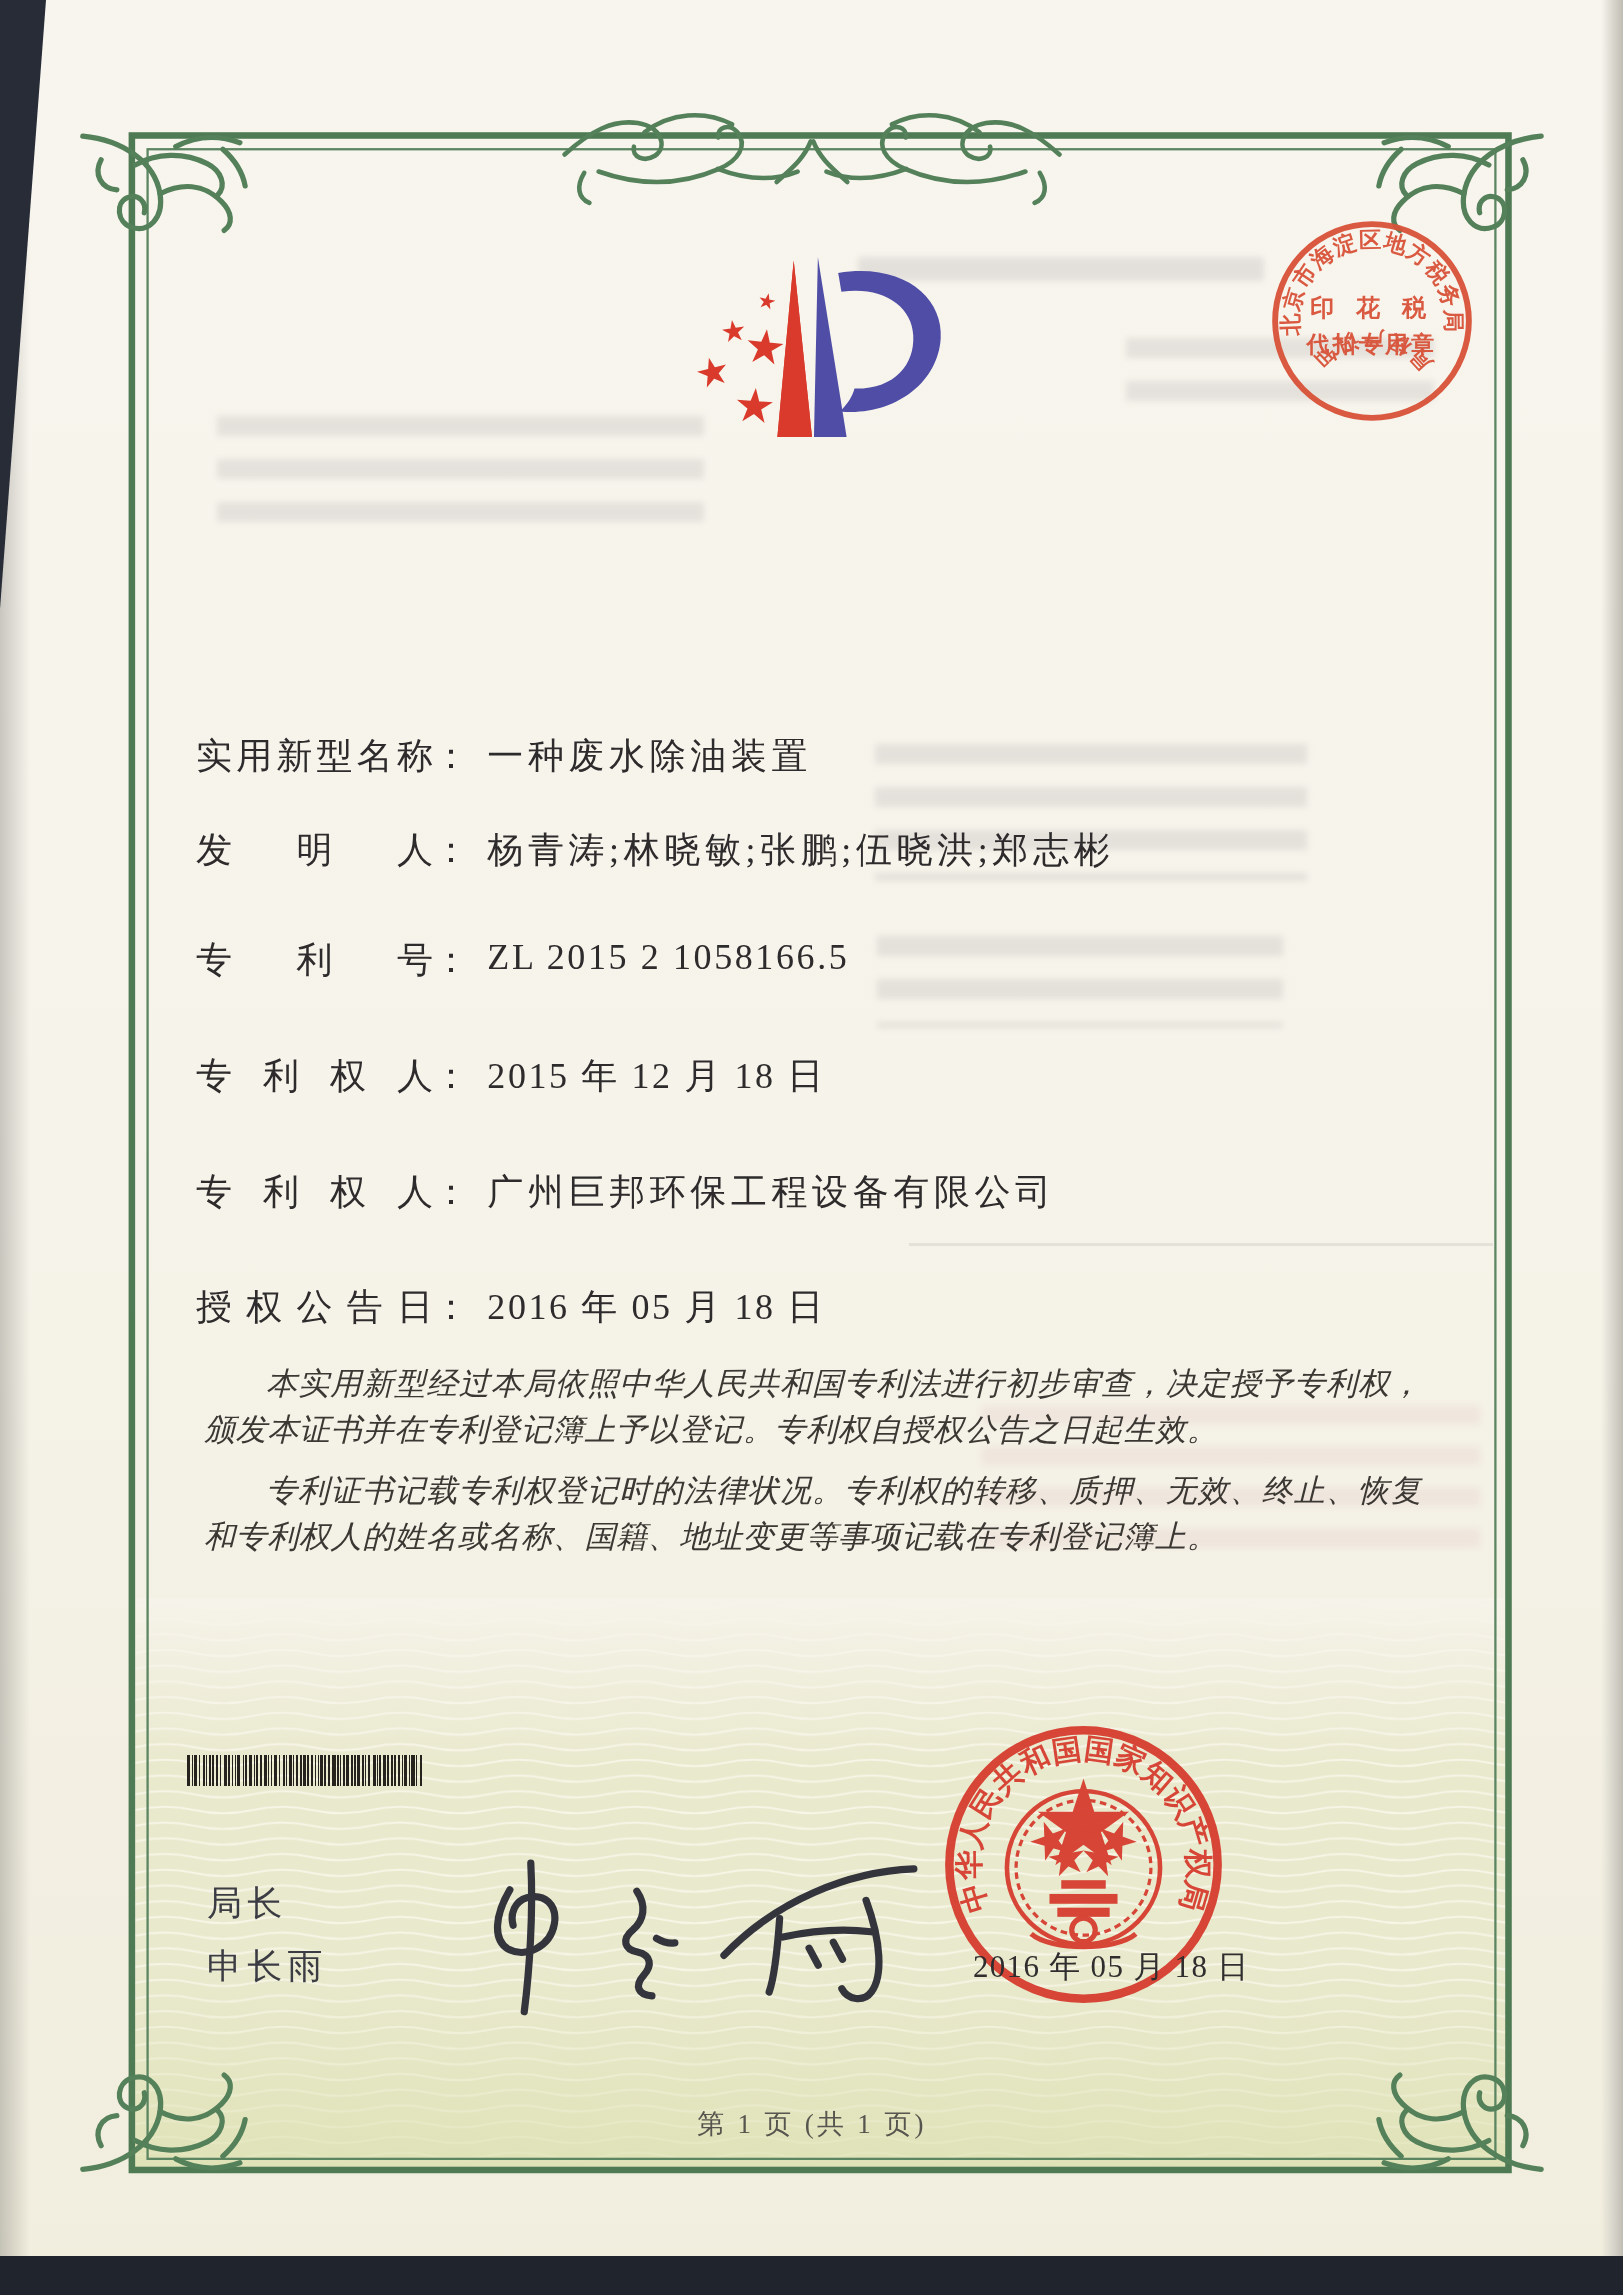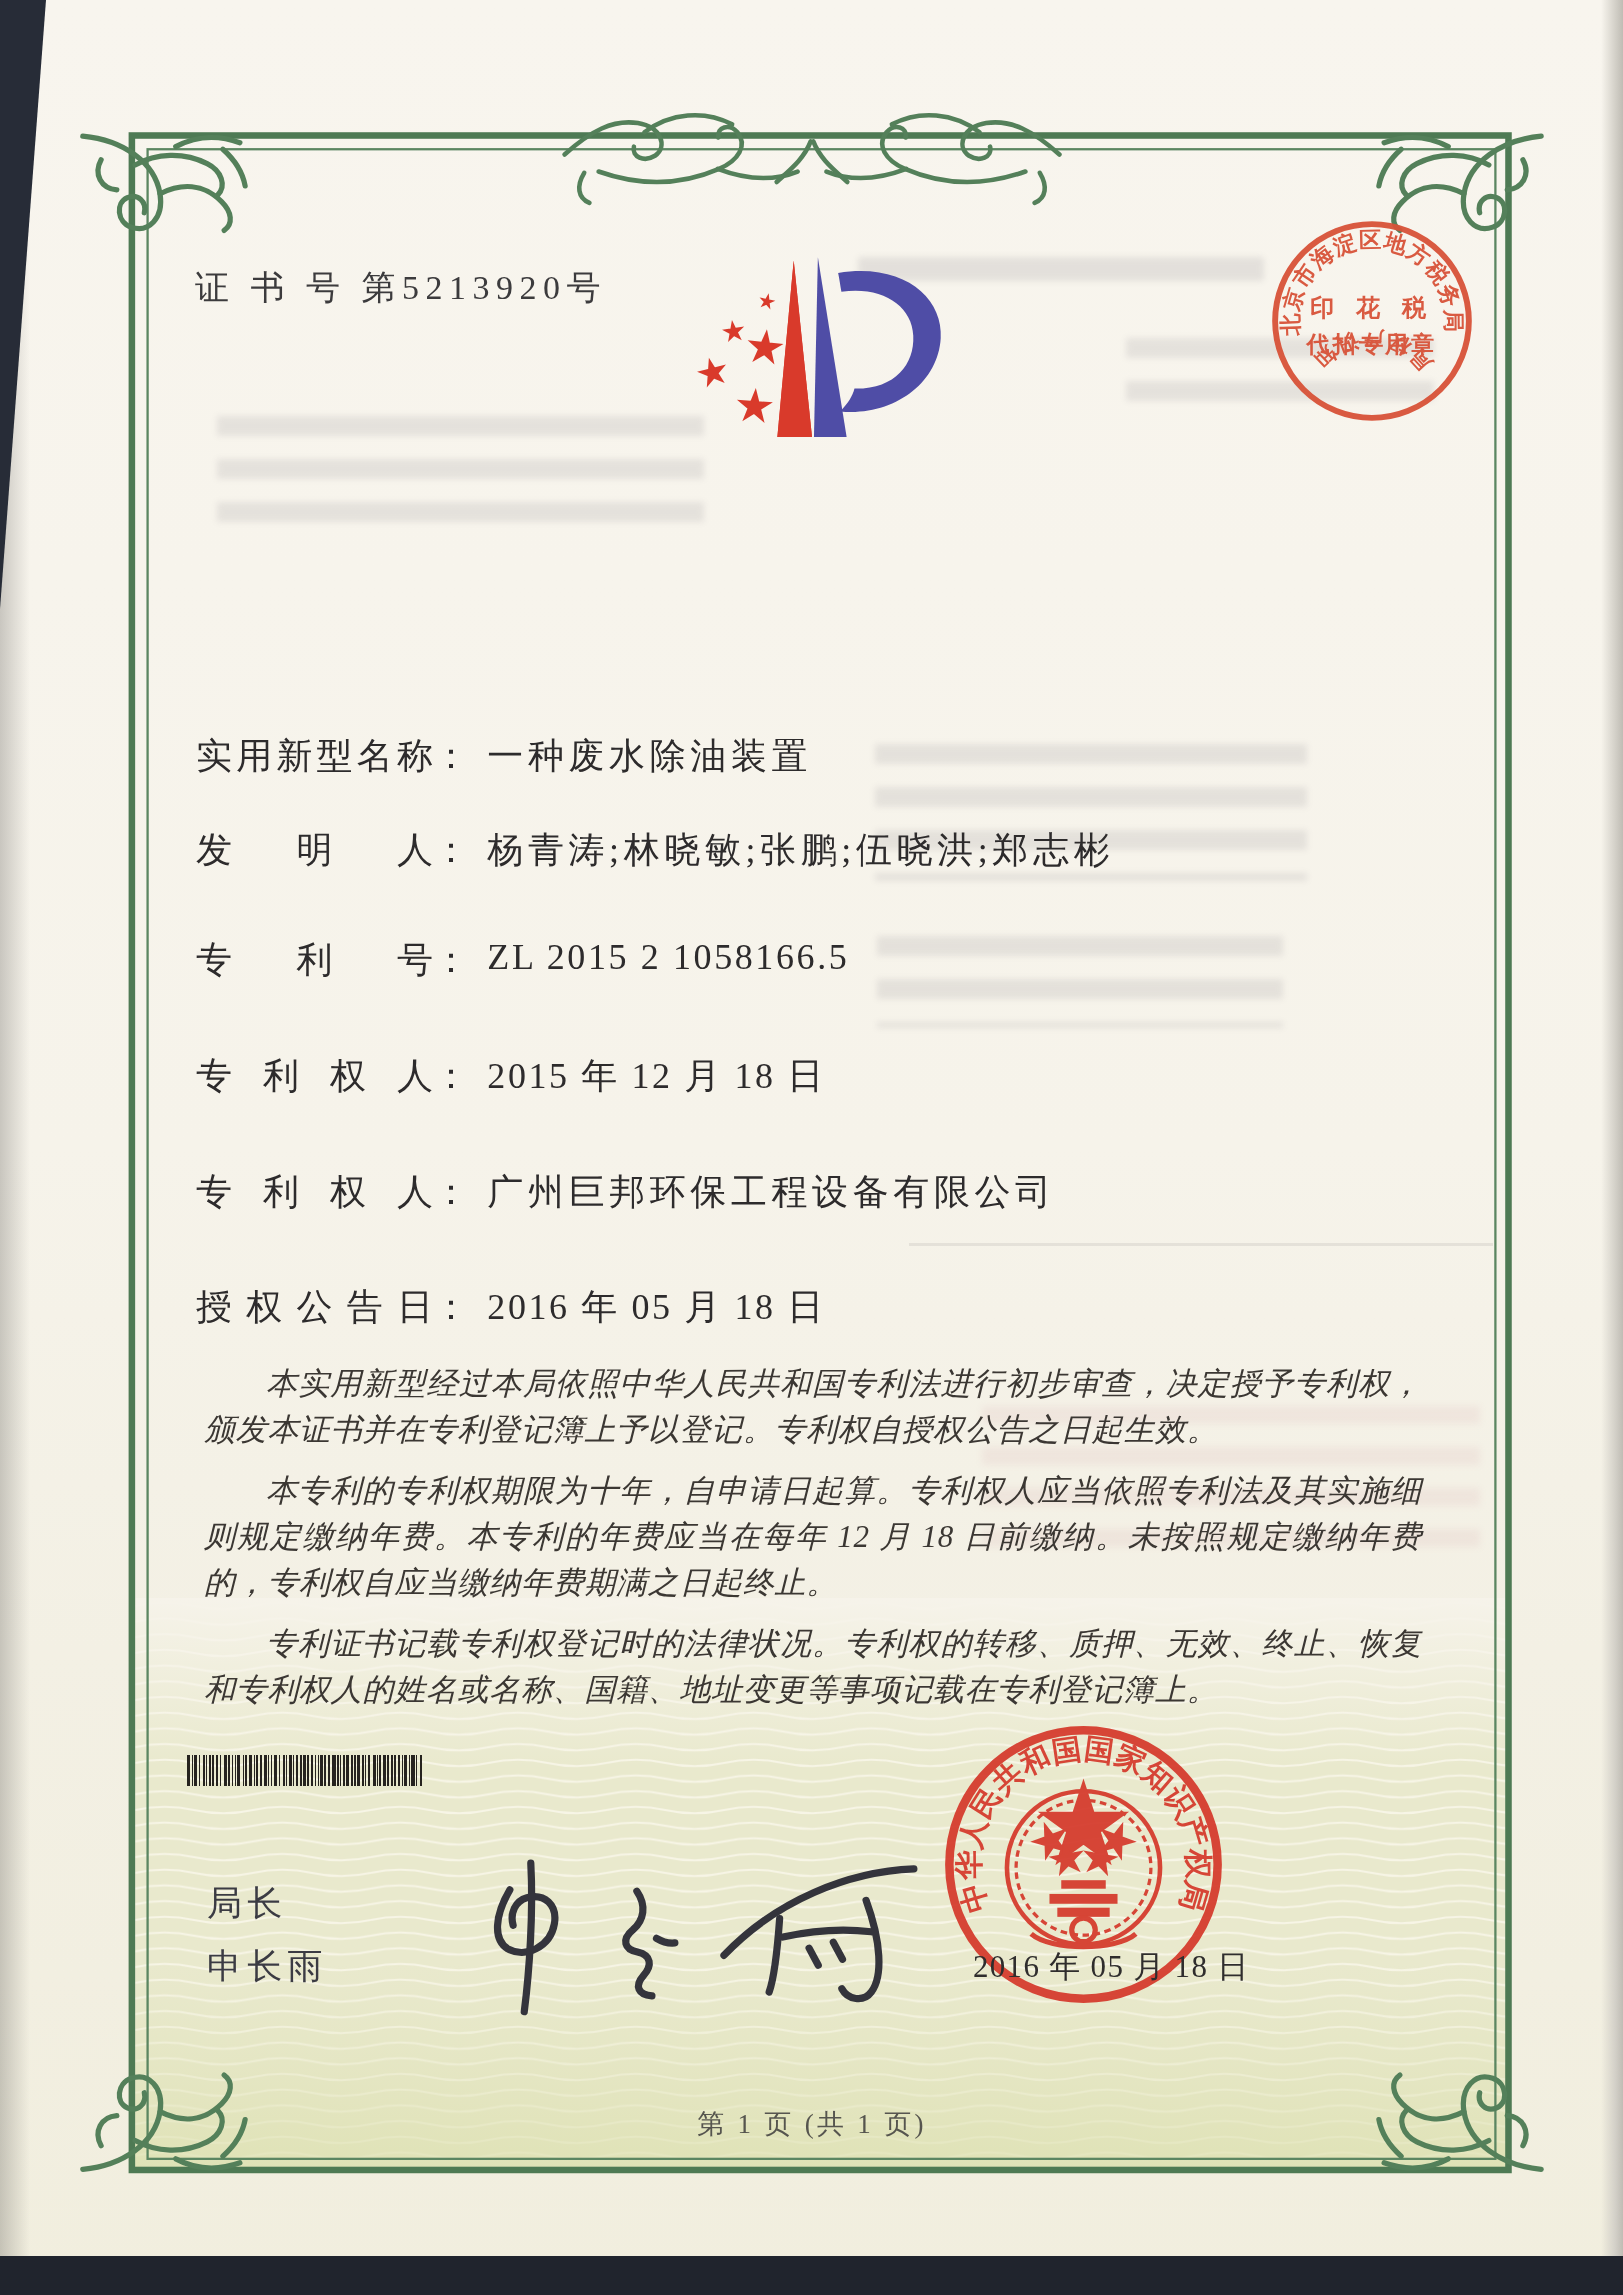--- a/index.html
+++ b/index.html
@@ -113,21 +113,20 @@
   </svg>
 
   <div class="abs ghost-bar" style="left:858px;top:257px;width:406px;height:23.6px;"></div>
   <div class="abs ghost" style="left:1126px;top:338px;width:308px;height:63px;"></div>
   <div class="abs ghost" style="left:217px;top:416px;width:487px;height:111px;"></div>
   <div class="abs ghost" style="left:875px;top:744px;width:432px;height:137px;"></div>
   <div class="abs ghost" style="left:877px;top:936px;width:406px;height:92px;"></div>
   <div class="abs ghost-rule" style="left:909px;top:1243px;width:584px;height:3.3px;"></div>
   <div class="abs ghost-pink" style="left:982px;top:1406px;width:498px;height:160px;"></div>
 
-  <div class="abs cert-no z10">证 书 号 第5213920号</div>
 
   <svg class="abs z10" style="left:678px;top:252px;" width="268" height="196" viewBox="0 0 410 300">
     <defs>
       <path id="star" d="M0,-1 L0.588,0.809 L-0.951,-0.309 L0.951,-0.309 L-0.588,0.809 Z" fill-rule="nonzero"></path>
     </defs>
     <g fill="#d93a2b">
       <use href="#star" transform="translate(136,76) scale(13) rotate(12)"></use>
       <use href="#star" transform="translate(85,122) scale(18) rotate(-8)"></use>
       <use href="#star" transform="translate(133,147) scale(29) rotate(6)"></use>
       <use href="#star" transform="translate(53,185) scale(24) rotate(-14)"></use>
@@ -156,21 +155,20 @@
   </div>
   <div class="abs field-row z10" style="top:1168px;">
     <span class="field-label">专利权人</span><span class="field-colon">：</span><span class="field-value">广州巨邦环保工程设备有限公司</span>
   </div>
   <div class="abs field-row z10" style="top:1283px;">
     <span class="field-label">授权公告日</span><span class="field-colon">：</span><span class="field-value" style="letter-spacing:2.6px;">2016 年 05 月 18 日</span>
   </div>
 
   <div class="abs paras z10">
     <p>本实用新型经过本局依照中华人民共和国专利法进行初步审查，决定授予专利权，颁发本证书并在专利登记簿上予以登记。专利权自授权公告之日起生效。</p>
-    <p>本专利的专利权期限为十年，自申请日起算。专利权人应当依照专利法及其实施细则规定缴纳年费。本专利的年费应当在每年 12 月 18 日前缴纳。未按照规定缴纳年费的，专利权自应当缴纳年费期满之日起终止。</p>
     <p>专利证书记载专利权登记时的法律状况。专利权的转移、质押、无效、终止、恢复和专利权人的姓名或名称、国籍、地址变更等事项记载在专利登记簿上。</p>
   </div>
 
   <div class="abs barcode"><i style="width: 2.6px; margin-right: 2px; background: rgb(38, 35, 31);"></i><i style="width: 1.3px; margin-right: 1.3px; background: rgb(38, 35, 31);"></i><i style="width: 3.3px; margin-right: 1.3px; background: rgb(38, 35, 31);"></i><i style="width: 1.3px; margin-right: 2.6px; background: rgb(38, 35, 31);"></i><i style="width: 2px; margin-right: 1.3px; background: rgb(38, 35, 31);"></i><i style="width: 1.3px; margin-right: 2px; background: rgb(38, 35, 31);"></i><i style="width: 1.3px; margin-right: 1.3px; background: rgb(38, 35, 31);"></i><i style="width: 2.6px; margin-right: 1.3px; background: rgb(38, 35, 31);"></i><i style="width: 2px; margin-right: 2px; background: rgb(38, 35, 31);"></i><i style="width: 1.3px; margin-right: 2.6px; background: rgb(38, 35, 31);"></i><i style="width: 3.3px; margin-right: 1.3px; background: rgb(38, 35, 31);"></i><i style="width: 2px; margin-right: 1.3px; background: rgb(38, 35, 31);"></i><i style="width: 1.3px; margin-right: 2px; background: rgb(38, 35, 31);"></i><i style="width: 1.3px; margin-right: 1.3px; background: rgb(38, 35, 31);"></i><i style="width: 2.6px; margin-right: 2.6px; background: rgb(38, 35, 31);"></i><i style="width: 1.3px; margin-right: 1.3px; background: rgb(38, 35, 31);"></i><i style="width: 2px; margin-right: 1.3px; background: rgb(38, 35, 31);"></i><i style="width: 3.3px; margin-right: 2px; background: rgb(38, 35, 31);"></i><i style="width: 1.3px; margin-right: 1.3px; background: rgb(38, 35, 31);"></i><i style="width: 1.3px; margin-right: 2px; background: rgb(38, 35, 31);"></i><i style="width: 2px; margin-right: 2.6px; background: rgb(38, 35, 31);"></i><i style="width: 2.6px; margin-right: 1.3px; background: rgb(38, 35, 31);"></i><i style="width: 1.3px; margin-right: 1.3px; background: rgb(38, 35, 31);"></i><i style="width: 1.3px; margin-right: 2px; background: rgb(38, 35, 31);"></i><i style="width: 3.3px; margin-right: 1.3px; background: rgb(38, 35, 31);"></i><i style="width: 1.3px; margin-right: 2.6px; background: rgb(38, 35, 31);"></i><i style="width: 2px; margin-right: 1.3px; background: rgb(38, 35, 31);"></i><i style="width: 1.3px; margin-right: 2px; background: rgb(38, 35, 31);"></i><i style="width: 2.6px; margin-right: 1.3px; background: rgb(38, 35, 31);"></i><i style="width: 1.3px; margin-right: 1.3px; background: rgb(38, 35, 31);"></i><i style="width: 2.6px; margin-right: 2px; background: rgb(38, 35, 31);"></i><i style="width: 1.3px; margin-right: 1.3px; background: rgb(38, 35, 31);"></i><i style="width: 3.3px; margin-right: 1.3px; background: rgb(38, 35, 31);"></i><i style="width: 1.3px; margin-right: 2.6px; background: rgb(38, 35, 31);"></i><i style="width: 2px; margin-right: 1.3px; background: rgb(38, 35, 31);"></i><i style="width: 1.3px; margin-right: 2px; background: rgb(38, 35, 31);"></i><i style="width: 1.3px; margin-right: 1.3px; background: rgb(38, 35, 31);"></i><i style="width: 2.6px; margin-right: 1.3px; background: rgb(38, 35, 31);"></i><i style="width: 2px; margin-right: 2px; background: rgb(38, 35, 31);"></i><i style="width: 1.3px; margin-right: 2.6px; background: rgb(38, 35, 31);"></i><i style="width: 3.3px; margin-right: 1.3px; background: rgb(38, 35, 31);"></i><i style="width: 2px; margin-right: 1.3px; background: rgb(38, 35, 31);"></i><i style="width: 1.3px; margin-right: 2px; background: rgb(38, 35, 31);"></i><i style="width: 1.3px; margin-right: 1.3px; background: rgb(38, 35, 31);"></i><i style="width: 2.6px; margin-right: 2.6px; background: rgb(38, 35, 31);"></i><i style="width: 1.3px; margin-right: 1.3px; background: rgb(38, 35, 31);"></i><i style="width: 2px; margin-right: 1.3px; background: rgb(38, 35, 31);"></i><i style="width: 3.3px; margin-right: 2px; background: rgb(38, 35, 31);"></i><i style="width: 1.3px; margin-right: 1.3px; background: rgb(38, 35, 31);"></i><i style="width: 1.3px; margin-right: 2px; background: rgb(38, 35, 31);"></i><i style="width: 2px; margin-right: 2.6px; background: rgb(38, 35, 31);"></i><i style="width: 2.6px; margin-right: 1.3px; background: rgb(38, 35, 31);"></i><i style="width: 1.3px; margin-right: 1.3px; background: rgb(38, 35, 31);"></i><i style="width: 1.3px; margin-right: 2px; background: rgb(38, 35, 31);"></i><i style="width: 3.3px; margin-right: 1.3px; background: rgb(38, 35, 31);"></i><i style="width: 1.3px; margin-right: 2.6px; background: rgb(38, 35, 31);"></i><i style="width: 2px; margin-right: 1.3px; background: rgb(38, 35, 31);"></i><i style="width: 1.3px; margin-right: 2px; background: rgb(38, 35, 31);"></i><i style="width: 2.6px; margin-right: 1.3px; background: rgb(38, 35, 31);"></i><i style="width: 1.3px; margin-right: 1.3px; background: rgb(38, 35, 31);"></i><i style="width: 2.6px; margin-right: 2px; background: rgb(38, 35, 31);"></i><i style="width: 1.3px; margin-right: 1.3px; background: rgb(38, 35, 31);"></i><i style="width: 3.3px; margin-right: 1.3px; background: rgb(38, 35, 31);"></i><i style="width: 1.3px; margin-right: 2.6px; background: rgb(38, 35, 31);"></i><i style="width: 2px; margin-right: 1.3px; background: rgb(38, 35, 31);"></i></div>
 
   <div class="abs role z20">局长</div>
   <div class="abs name z20">申长雨</div>
 
   <svg class="abs z20" style="left:426px;top:1827px;" width="537" height="203" viewBox="0 0 820 310">
     <g fill="none" stroke="#34343c" stroke-width="11" stroke-linecap="round" stroke-linejoin="round">

